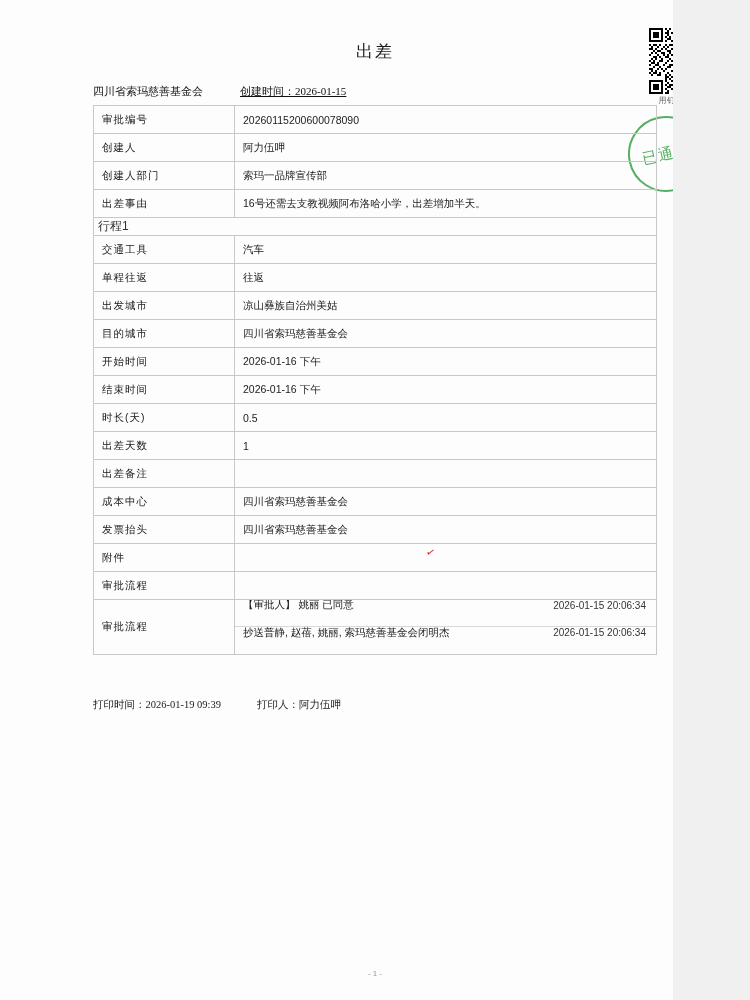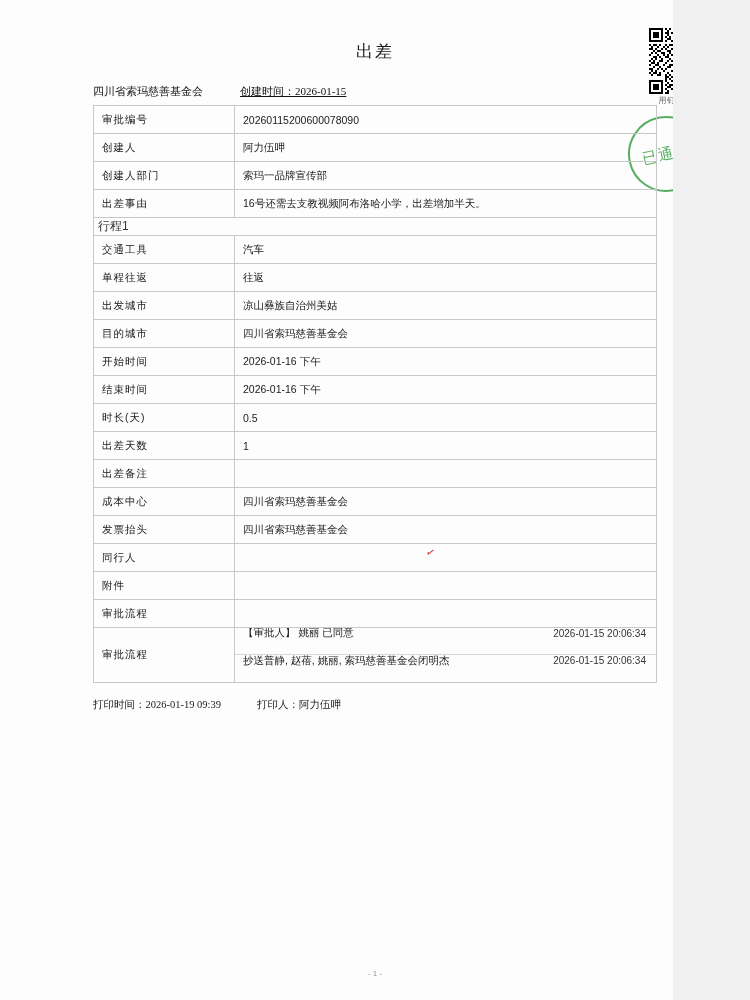--- a/index.html
+++ b/index.html
@@ -554,24 +554,20 @@
         </tr>
         <tr>
           <td class="label">成本中心</td>
           <td class="value">四川省索玛慈善基金会</td>
         </tr>
         <tr>
           <td class="label">发票抬头</td>
           <td class="value">四川省索玛慈善基金会</td>
         </tr>
         <tr>
-          <td class="label">同行人</td>
-          <td class="value"></td>
-        </tr>
-        <tr>
           <td class="label">附件</td>
           <td class="value"></td>
         </tr>
         <tr>
           <td class="label">审批流程</td>
           <td class="value"></td>
         </tr>
         <tr>
           <td class="label">审批流程</td>
           <td class="flowcell">

